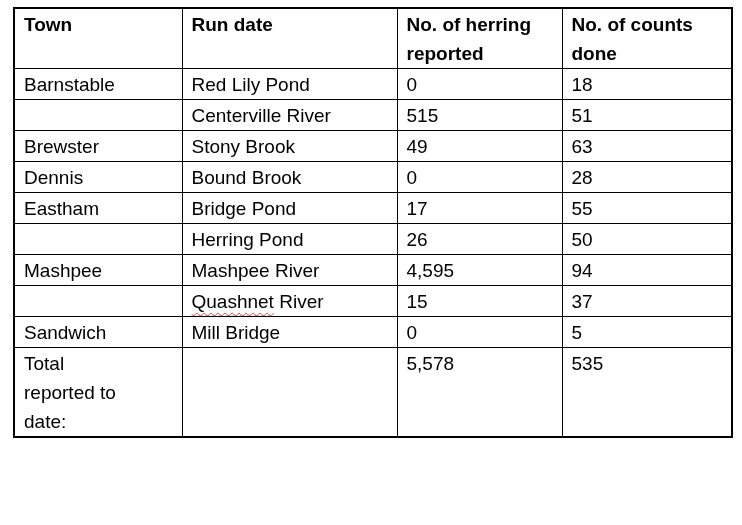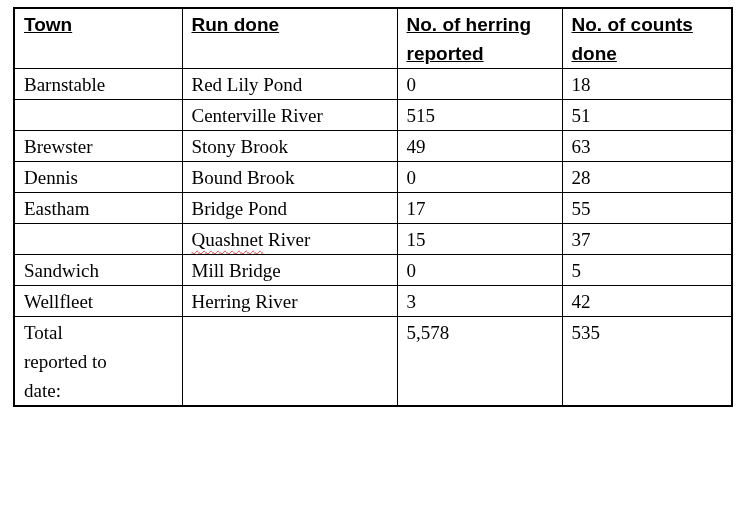--- a/index.html
+++ b/index.html
@@ -32,22 +32,22 @@
     border: 1.5px solid #000000;
     vertical-align: top;
     text-align: left;
     padding: 1px 8px 0 9px;
     font-size: 19px;
     line-height: 29px;
     color: #000000;
     overflow: hidden;
     white-space: normal;
   }
-  .doc-table th { font-weight: 700; text-decoration: underline; }
-  .doc-table td { font-weight: 400; font-family: Liberation Serif, serif; }
+  .doc-table th { font-weight: 700; }
+  .doc-table td { font-weight: 400; }
   tr.hdr-row   { height: 60px; }
   tr.body-row  { height: 30px; }
   tr.total-row { height: 89px; }
   .flagged {
     text-decoration-line: underline;
     text-decoration-style: wavy;
     text-decoration-color: #d13b38;
     text-decoration-thickness: 1px;
     text-underline-offset: 4px;
     text-decoration-skip-ink: none;
@@ -62,21 +62,21 @@
   <table class="doc-table">
     <colgroup>
       <col class="c-town">
         <col class="c-run">
         <col class="c-herring">
         <col class="c-counts">
     </colgroup>
     <thead>
       <tr class="hdr-row">
         <th><span>Town</span></th>
-        <th><span>Run done</span></th>
+        <th><span>Run date</span></th>
         <th><span>No. of herring reported</span></th>
         <th><span>No. of counts done</span></th>
       </tr>
     </thead>
     <tbody>
       <tr class="body-row">
         <td><span>Barnstable</span></td>
         <td><span>Red Lily Pond</span></td>
         <td><span>0</span></td>
         <td><span>18</span></td>
@@ -100,35 +100,41 @@
         <td><span>28</span></td>
       </tr>
       <tr class="body-row">
         <td><span>Eastham</span></td>
         <td><span>Bridge Pond</span></td>
         <td><span>17</span></td>
         <td><span>55</span></td>
       </tr>
       <tr class="body-row">
         <td><span></span></td>
+        <td><span>Herring Pond</span></td>
+        <td><span>26</span></td>
+        <td><span>50</span></td>
+      </tr>
+      <tr class="body-row">
+        <td><span>Mashpee</span></td>
+        <td><span>Mashpee River</span></td>
+        <td><span>4,595</span></td>
+        <td><span>94</span></td>
+      </tr>
+      <tr class="body-row">
+        <td><span></span></td>
         <td><span class="flagged">Quashnet</span> <span>River</span></td>
         <td><span>15</span></td>
         <td><span>37</span></td>
       </tr>
       <tr class="body-row">
         <td><span>Sandwich</span></td>
         <td><span>Mill Bridge</span></td>
         <td><span>0</span></td>
         <td><span>5</span></td>
-      </tr>
-      <tr class="body-row">
-        <td><span>Wellfleet</span></td>
-        <td><span>Herring River</span></td>
-        <td><span>3</span></td>
-        <td><span>42</span></td>
       </tr>
       <tr class="total-row">
         <td>
           <span class="block-line">Total</span>
           <span class="block-line">reported to</span>
           <span class="block-line">date:</span>
         </td>
         <td><span></span></td>
         <td><span>5,578</span></td>
         <td><span>535</span></td>

